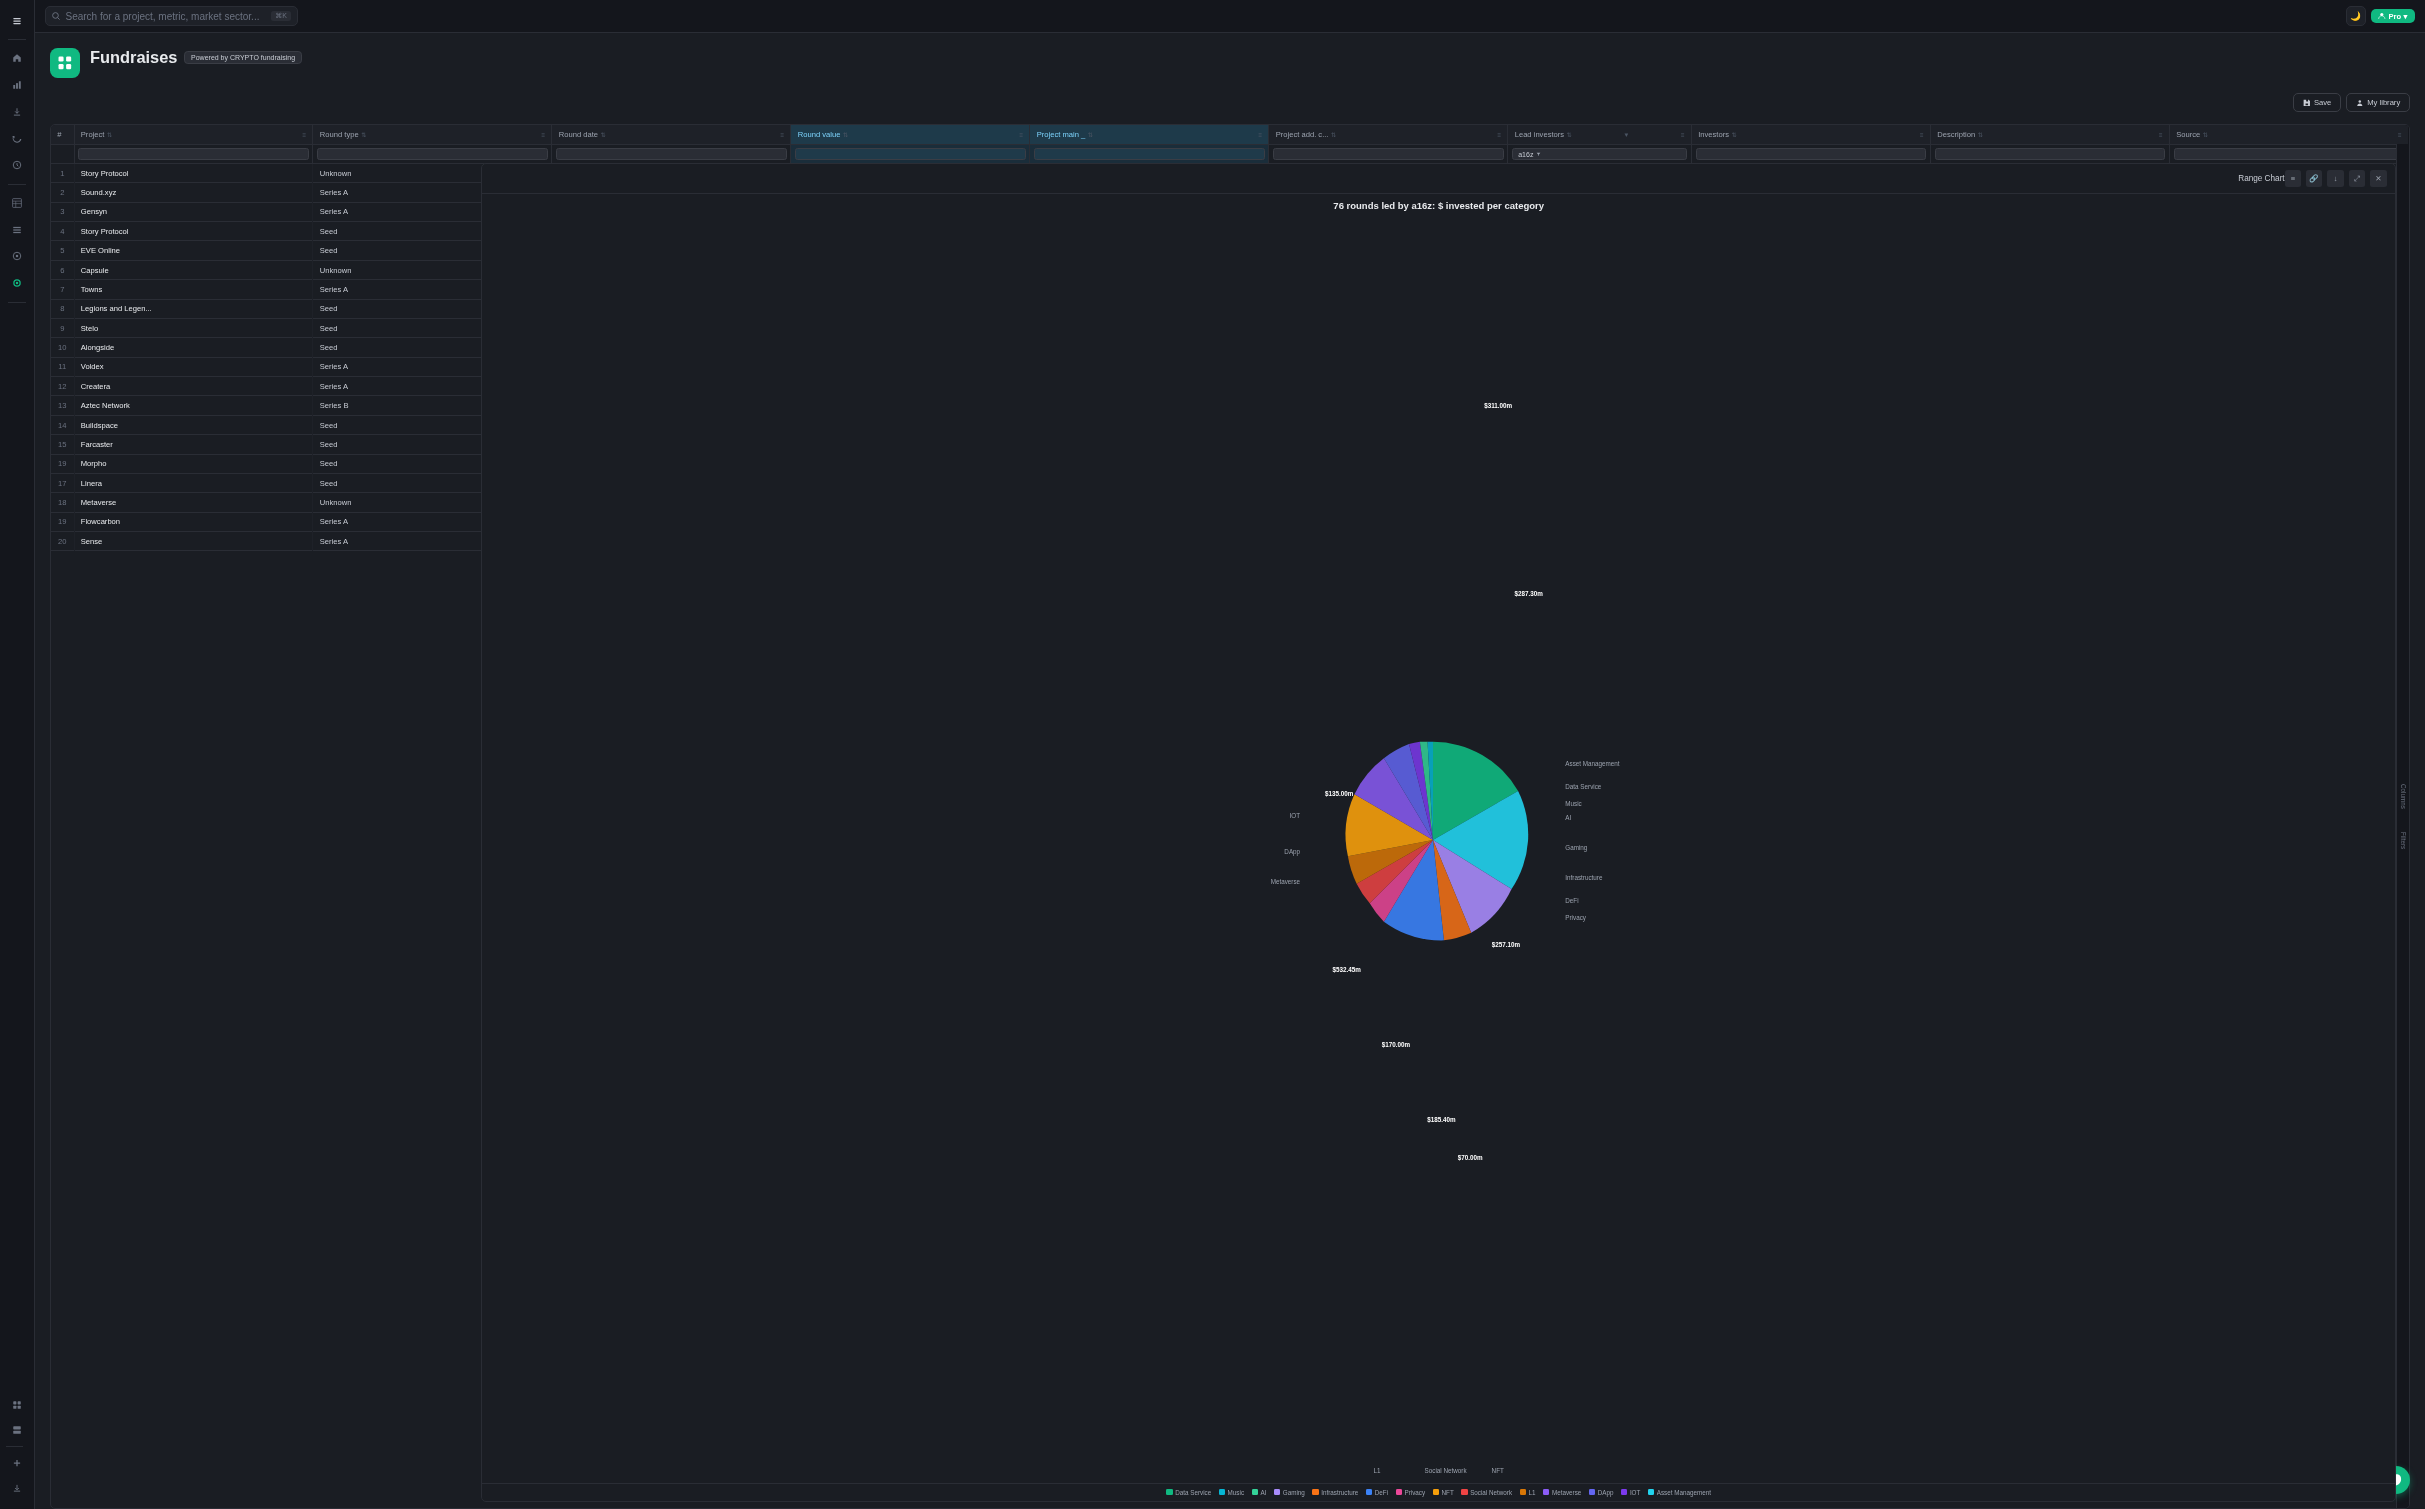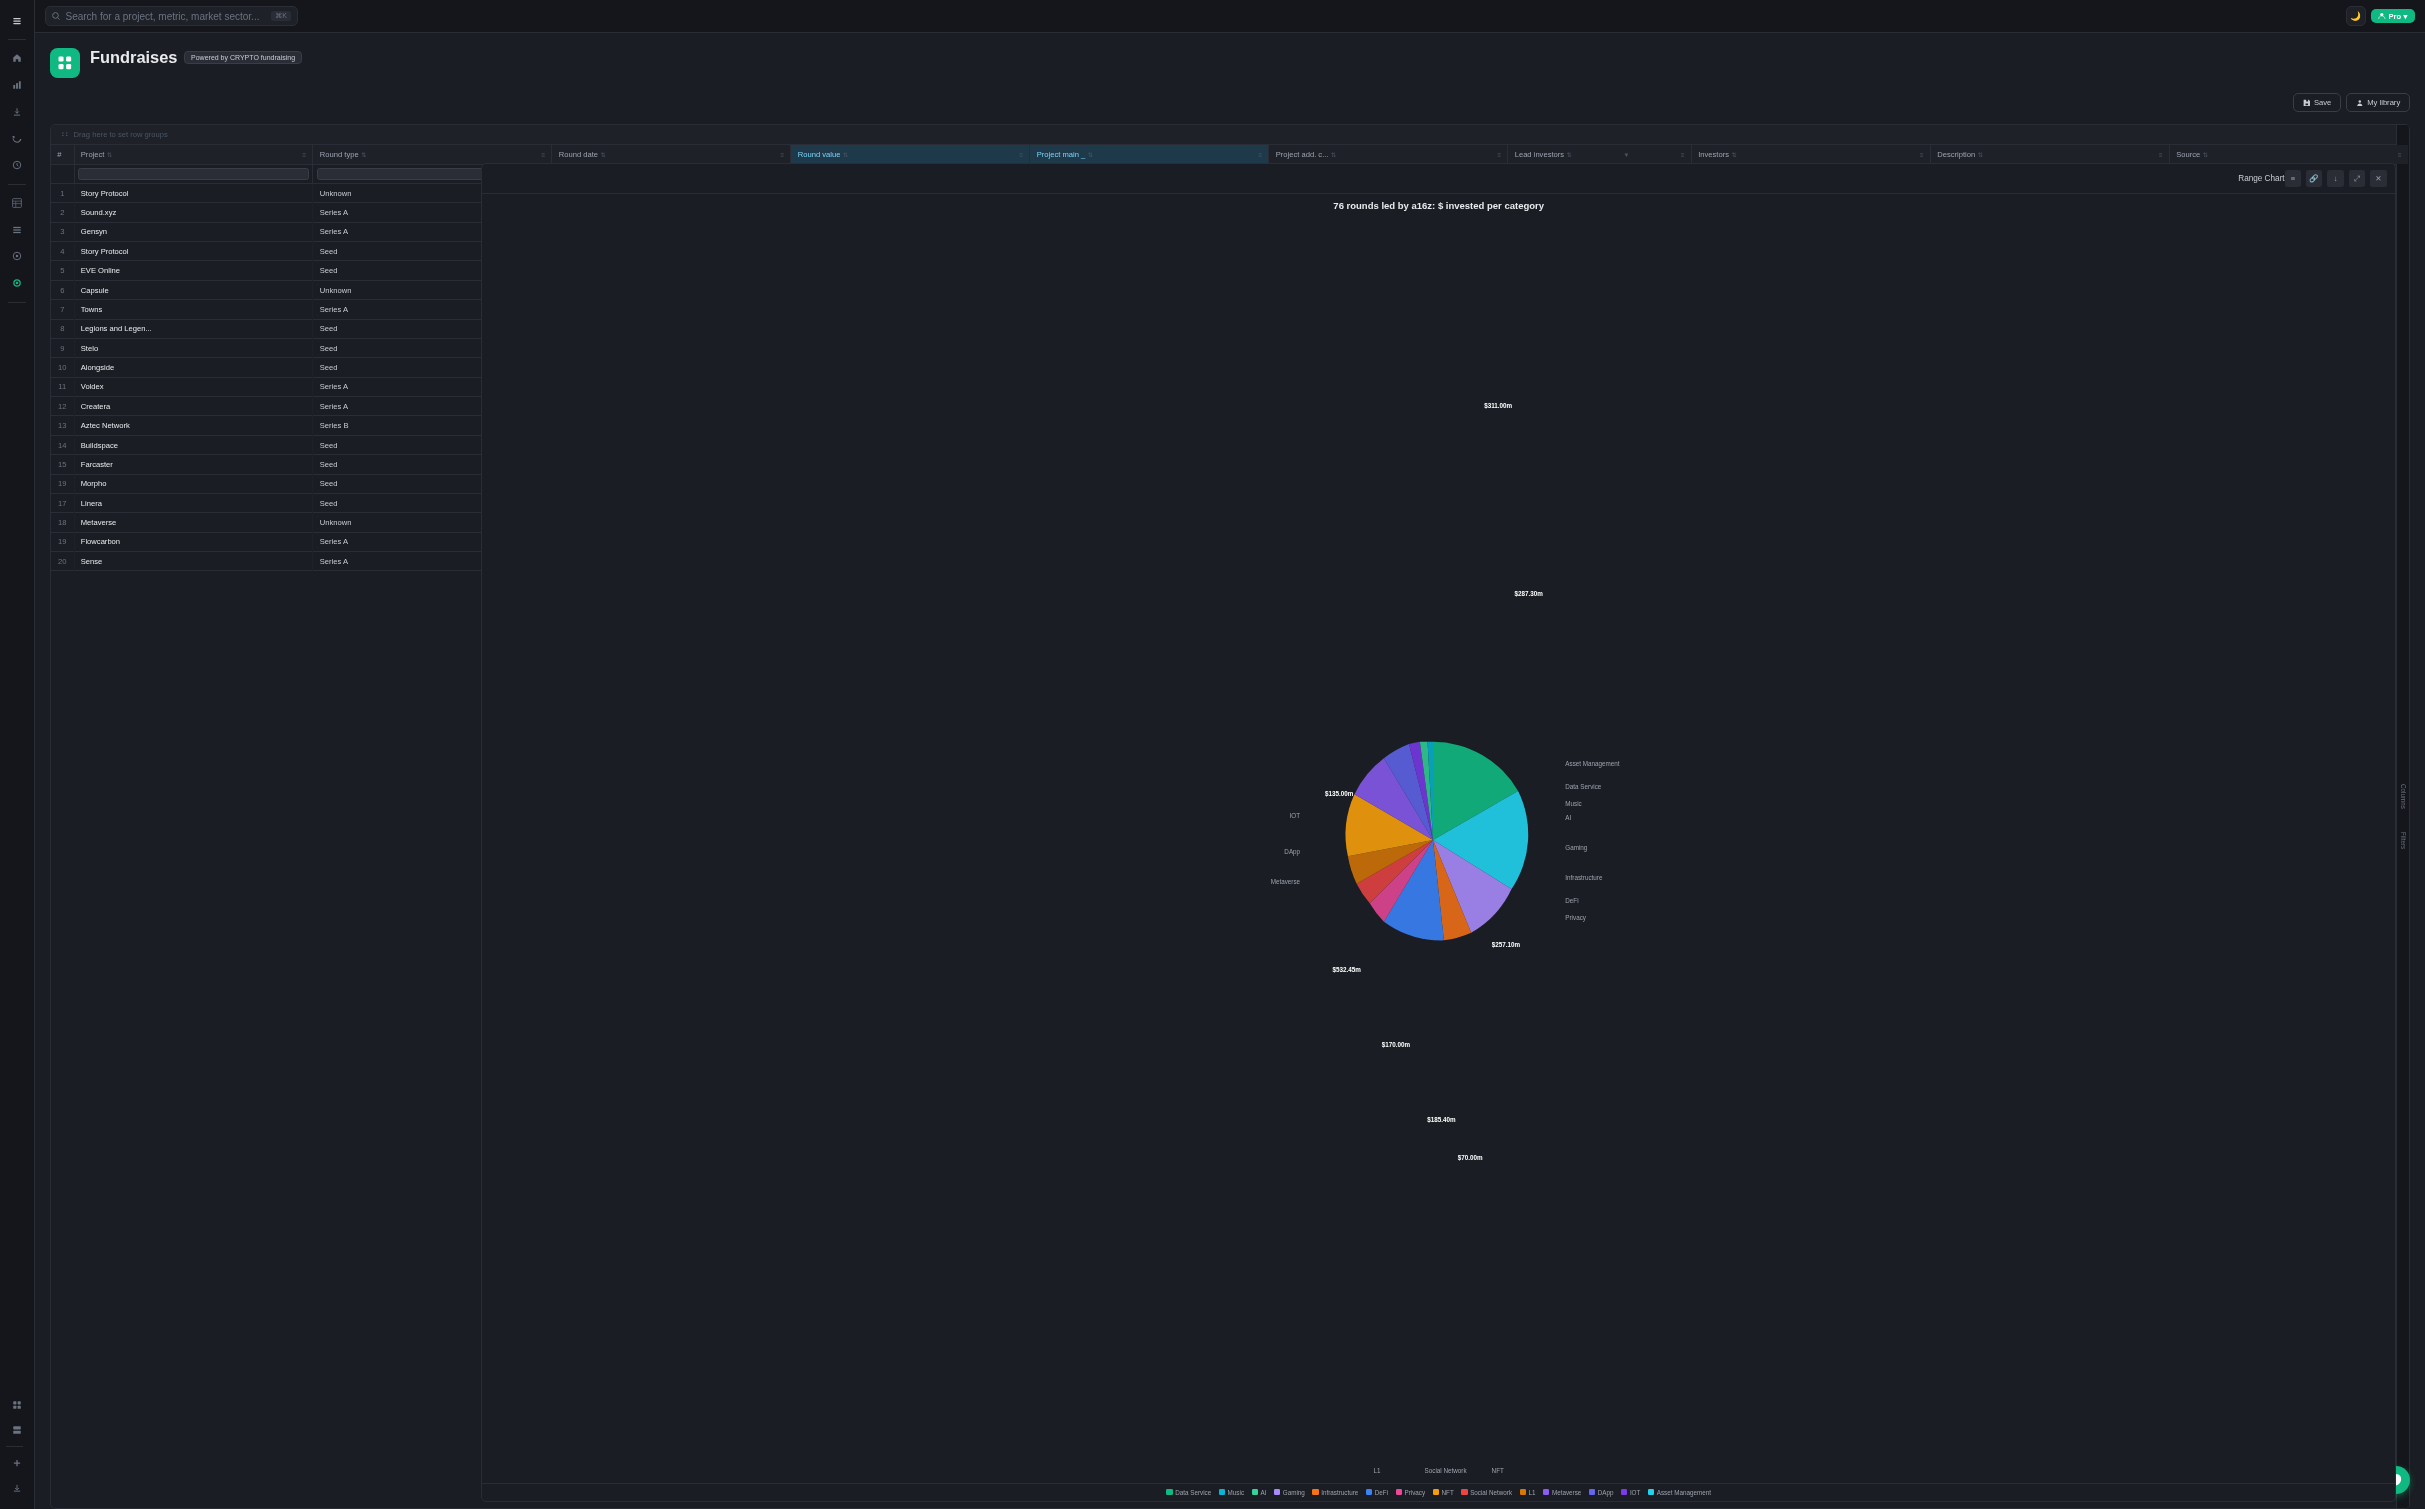--- a/index.html
+++ b/index.html
@@ -531,29 +531,20 @@
             <circle cx="6" cy="4" r="2"></circle>
               <path d="M2 11c0-2.2 1.8-4 4-4s4 1.8 4 4"></path>
           </svg>
           <span>My library</span>
         </button>
       </div>
     </div>
 
     <div class="table-wrapper" style="position:relative;">
 
-      <div class="drag-bar">
-        <svg width="7.6" height="7.6" viewBox="0 0 12 12" fill="#4b5563">
-          <circle cx="3" cy="3" r="1.2"></circle>
-            <circle cx="9" cy="3" r="1.2"></circle>
-          <circle cx="3" cy="7" r="1.2"></circle>
-            <circle cx="9" cy="7" r="1.2"></circle>
-        </svg>
-        <span>Drag here to set row groups</span>
-      </div>
 
       <table>
         <thead>
           <tr>
             <th>
                 <span class="th-inner">#</span>
               </th>
             <th>
                 <span class="th-inner">Project <span class="sort-icon">⇅</span><span class="filter-icon">≡</span></span>
               </th>

